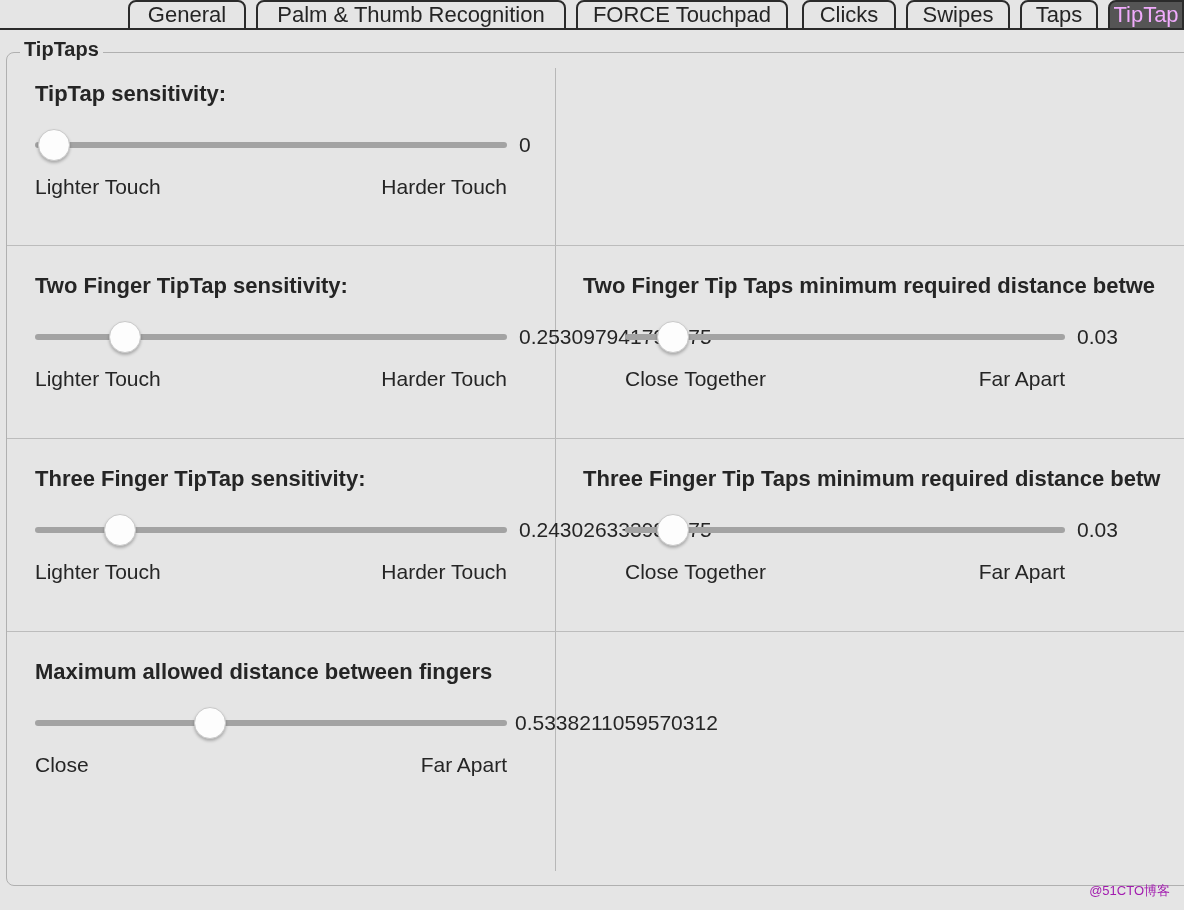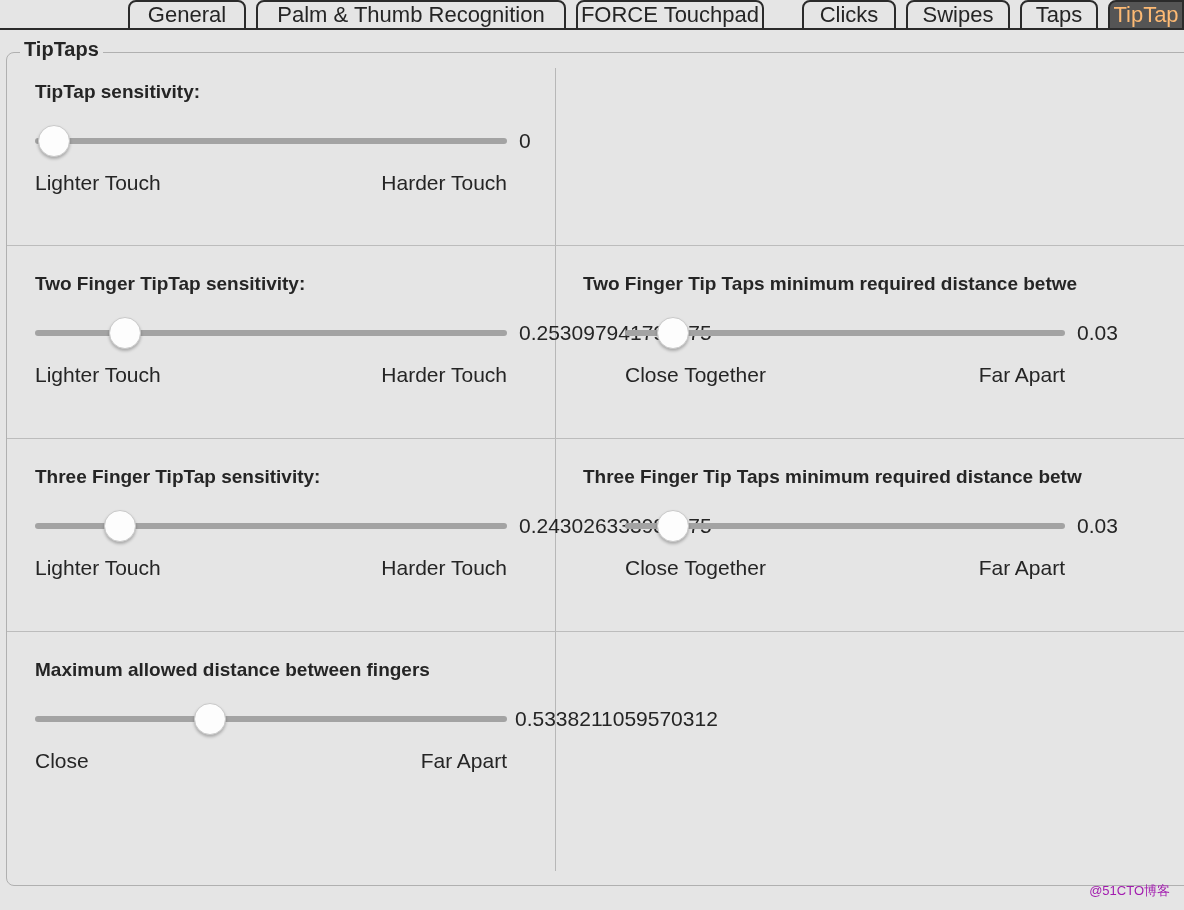--- a/index.html
+++ b/index.html
@@ -45,21 +45,21 @@
     display: flex;
     align-items: center;
     justify-content: center;
     font-size: 22px;
     font-weight: 500;
     z-index: 2;
     white-space: nowrap;
   }
   .tab.active {
     background: #555;
-    color: #fdba74;
+    color: #f0abfc;
   }
   
   .group-label {
     position: absolute;
     top: 38px;
     left: 20px;
     font-size: 20px;
     background: #e5e5e5;
     padding: 0 4px;
     z-index: 5;
@@ -105,21 +105,21 @@
     padding: 28px 28px 0 28px;
   }
   .c-r1l { left: 0; top: 0; width: 548px; height: 192px; }
   .c-r2l { left: 0; top: 192px; width: 548px; height: 193px; }
   .c-r2r { left: 548px; top: 192px; width: 640px; height: 193px; }
   .c-r3l { left: 0; top: 385px; width: 548px; height: 193px; }
   .c-r3r { left: 548px; top: 385px; width: 640px; height: 193px; }
   .c-r4l { left: 0; top: 578px; width: 548px; height: 210px; }
 
   .title {
-    font-size: 19px;
+    font-size: 22px;
     font-weight: 700;
     margin-bottom: 26px;
     white-space: nowrap;
   }
   .slider-row {
     display: flex;
     align-items: center;
   }
   .slider-wrap {
     flex: 0 0 auto;
@@ -179,21 +179,21 @@
 <div class="root">
 
   <div class="tabs">
     <div class="tabs-line"></div>
     <div class="tab" style="left:128px;width:118px">
         <span>General</span>
       </div>
     <div class="tab" style="left:256px;width:310px">
         <span>Palm &amp; Thumb Recognition</span>
       </div>
-    <div class="tab" style="left:576px;width:188px">
+    <div class="tab" style="left:576px;width:212px">
         <span>FORCE Touchpad</span>
       </div>
     <div class="tab" style="left:802px;width:94px">
         <span>Clicks</span>
       </div>
     <div class="tab" style="left:906px;width:104px">
         <span>Swipes</span>
       </div>
     <div class="tab" style="left:1020px;width:78px">
         <span>Taps</span>

